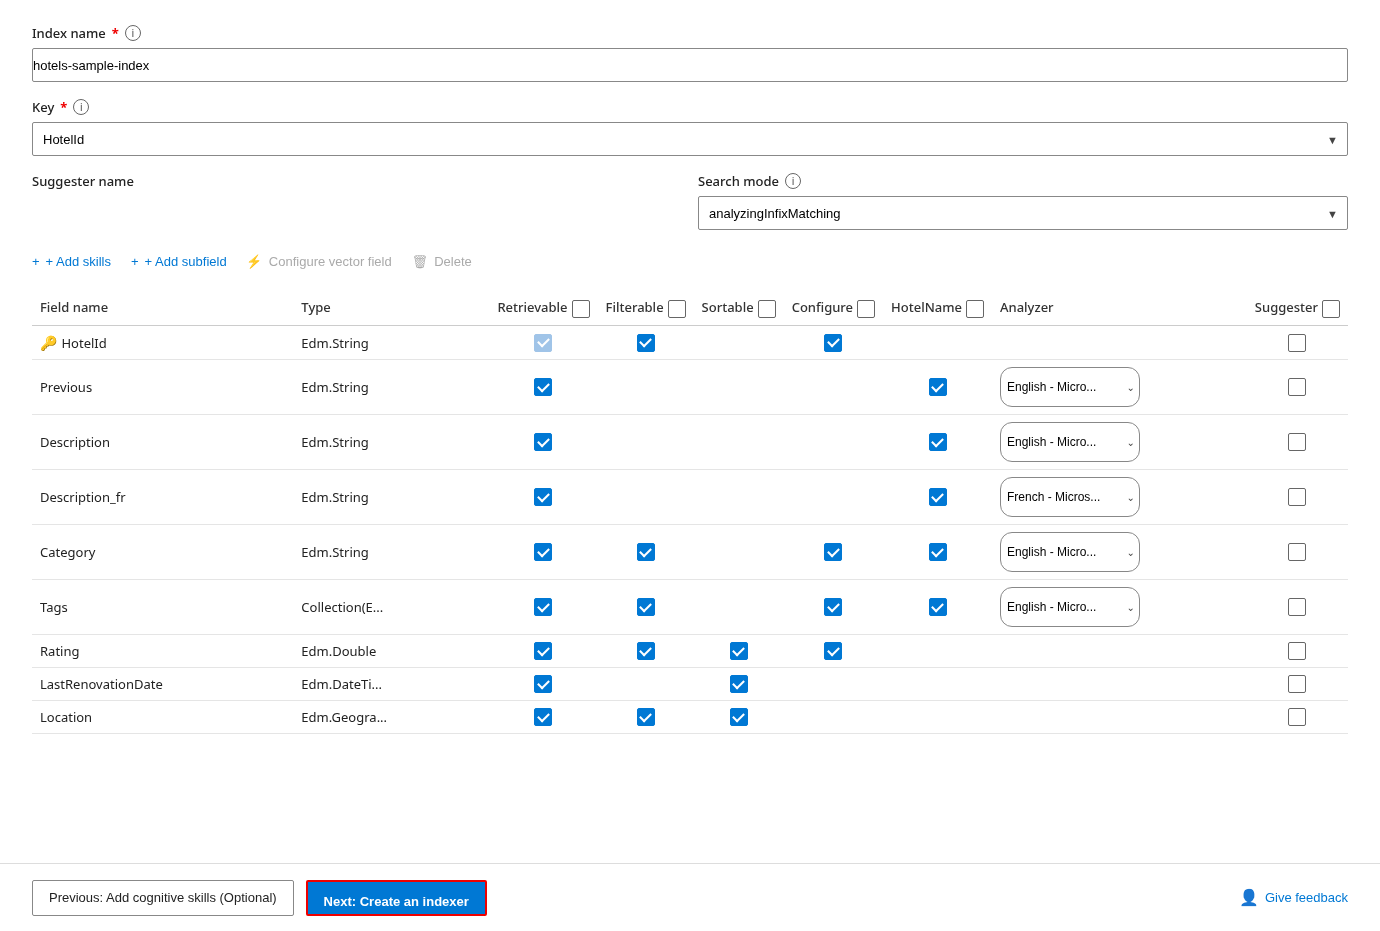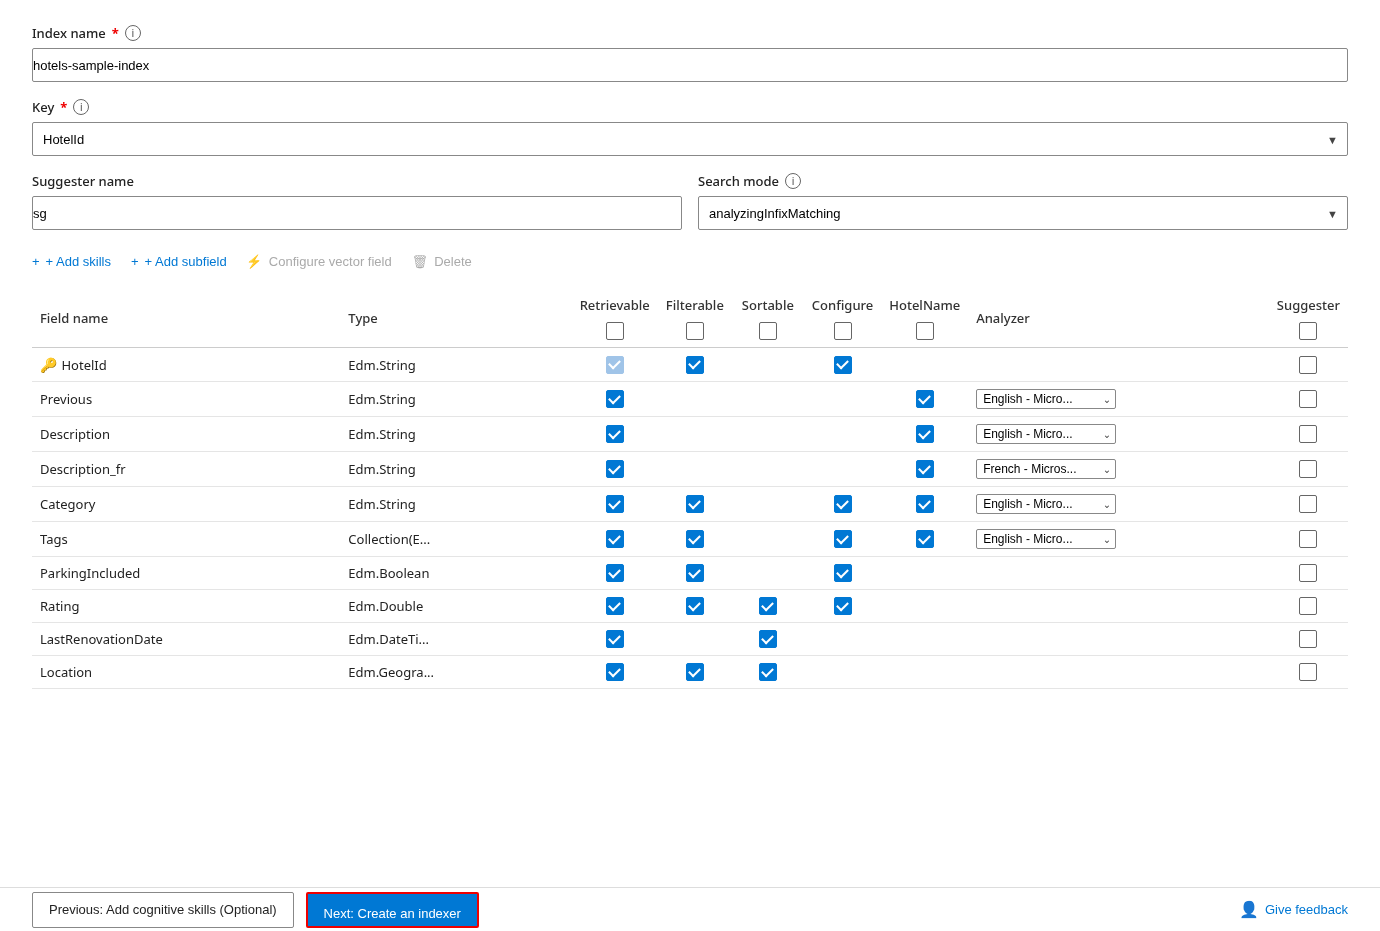--- a/index.html
+++ b/index.html
@@ -165,23 +165,23 @@
     }
 
     .key-icon { font-size: 14px; margin-right: 4px; }
 
     
     .expand-arrow { font-size: 11px; cursor: pointer; margin-right: 4px; }
 
     
     .analyzer-select {
       width: 140px;
-      height: 20px;
+      height: 40px;
       border: 1px solid #888;
-      border-radius: 2px;
+      border-radius: 12px;
       font-size: 12px;
       padding: 0 24px 0 6px;
       appearance: none;
       background: #fff;
       cursor: pointer;
     }
     .analyzer-wrapper {
       position: relative;
       display: inline-block;
     }
@@ -197,21 +197,21 @@
 
     
     .header-cb { margin-top: 4px; }
 
     
     .footer {
       position: fixed;
       bottom: 0;
       left: 0;
       right: 0;
-      height: 44px;
+      height: 68px;
       background: #fff;
       border-top: 1px solid #ddd;
       display: flex;
       align-items: center;
       padding: 0 32px;
       gap: 12px;
     }
     .btn-secondary {
       height: 36px;
       padding: 0 16px;
@@ -224,37 +224,37 @@
     }
     .btn-primary {
       height: 36px;
       padding: 12px 16px;
       border: 2px solid #e00;
       background: #0078d4;
       border-radius: 2px;
       font-size: 13px;
       cursor: pointer;
       color: #fff;
-      font-weight: 400;
+      font-weight: 700;
     }
     .feedback-btn {
       margin-left: auto;
       display: flex;
       align-items: center;
       gap: 6px;
       background: none;
       border: none;
       color: #0078d4;
       font-size: 13px;
       cursor: pointer;
     }
     .feedback-icon {
       font-size: 16px;
     }
-    .th-sub { display: flex; flex-direction: column; align-items: center; gap: 4px; }
+    .th-sub { display: flex; flex-direction: row; align-items: center; gap: 4px; }
   </style>
 </head>
 <body>
 
 <div class="form-group">
   <div class="label-row">
     <span>Index name</span>
     <span class="required">*</span>
     <span class="info-icon">i</span>
   </div>
@@ -273,21 +273,20 @@
     </select>
     <span class="chevron-down">▼</span>
   </div>
 </div>
 
 <div class="two-col form-group">
   <div class="col-half">
     <div class="label-row">
       <span>Suggester name</span>
     </div>
-    <input class="text-input" type="text" value="sg" style="">
   </div>
   <div class="col-half">
     <div class="label-row">
       <span>Search mode</span>
       <span class="info-icon">i</span>
     </div>
     <div class="select-wrapper">
       <select class="select-field">
         <option>analyzingInfixMatching</option>
       </select>
@@ -518,47 +517,20 @@
           </div>
         </td>
         <td class="col-analyzer"><div class="analyzer-wrapper"><select class="analyzer-select"><option>English - Micro...</option></select><span class="analyzer-chevron">⌄</span></div></td>
         <td class="col-suggester">
           <div class="cb-wrap">
             <div class="cb"></div>
           </div>
         </td>
       </tr>
       <tr>
-        <td class="col-fieldname"><span>ParkingIncluded</span></td>
-        <td class="col-type">Edm.Boolean</td>
-        <td class="col-check">
-          <div class="cb-wrap">
-            <div class="cb checked"></div>
-          </div>
-        </td>
-        <td class="col-check">
-          <div class="cb-wrap">
-            <div class="cb checked"></div>
-          </div>
-        </td>
-        <td class="col-check"></td>
-        <td class="col-check">
-          <div class="cb-wrap">
-            <div class="cb checked"></div>
-          </div>
-        </td>
-        <td class="col-check"></td>
-        <td class="col-analyzer"></td>
-        <td class="col-suggester">
-          <div class="cb-wrap">
-            <div class="cb"></div>
-          </div>
-        </td>
-      </tr>
-      <tr>
         <td class="col-fieldname"><span>Rating</span></td>
         <td class="col-type">Edm.Double</td>
         <td class="col-check">
           <div class="cb-wrap">
             <div class="cb checked"></div>
           </div>
         </td>
         <td class="col-check">
           <div class="cb-wrap">
             <div class="cb checked"></div>

